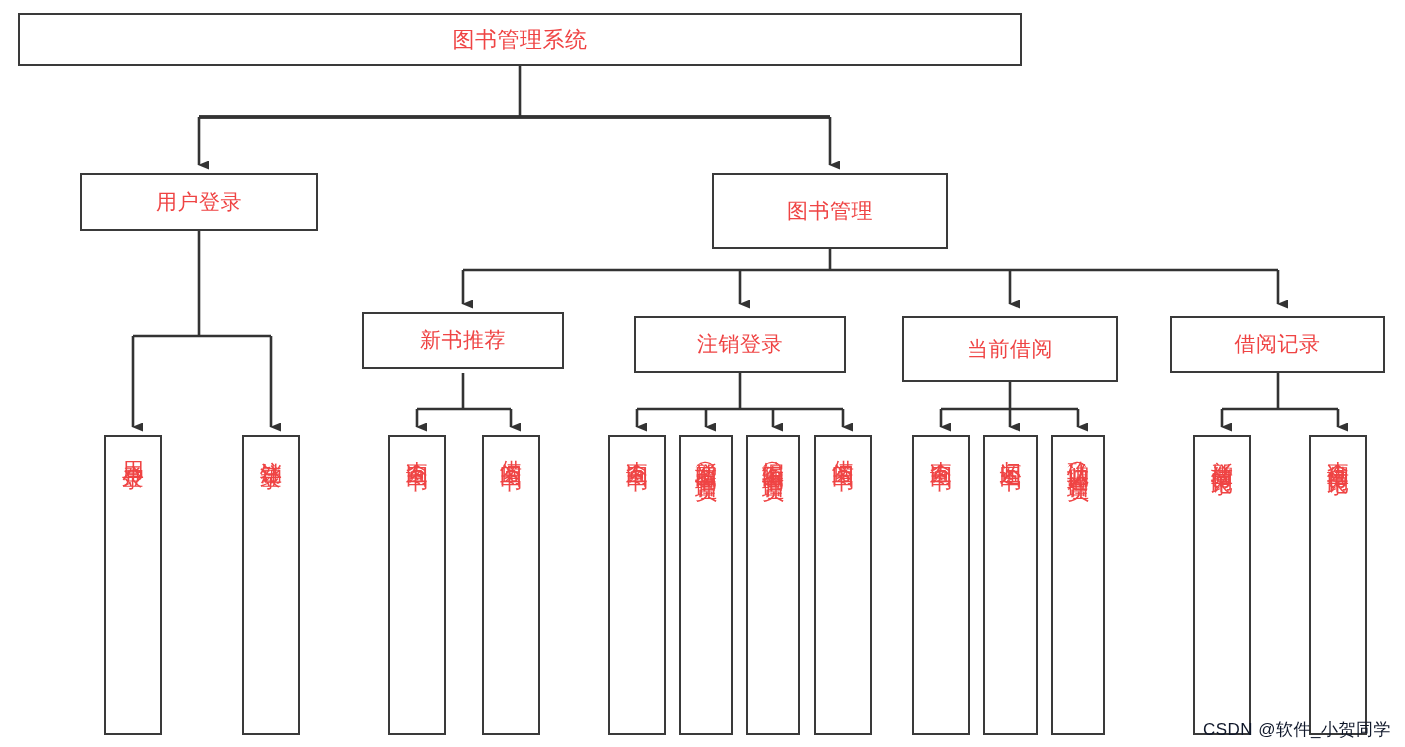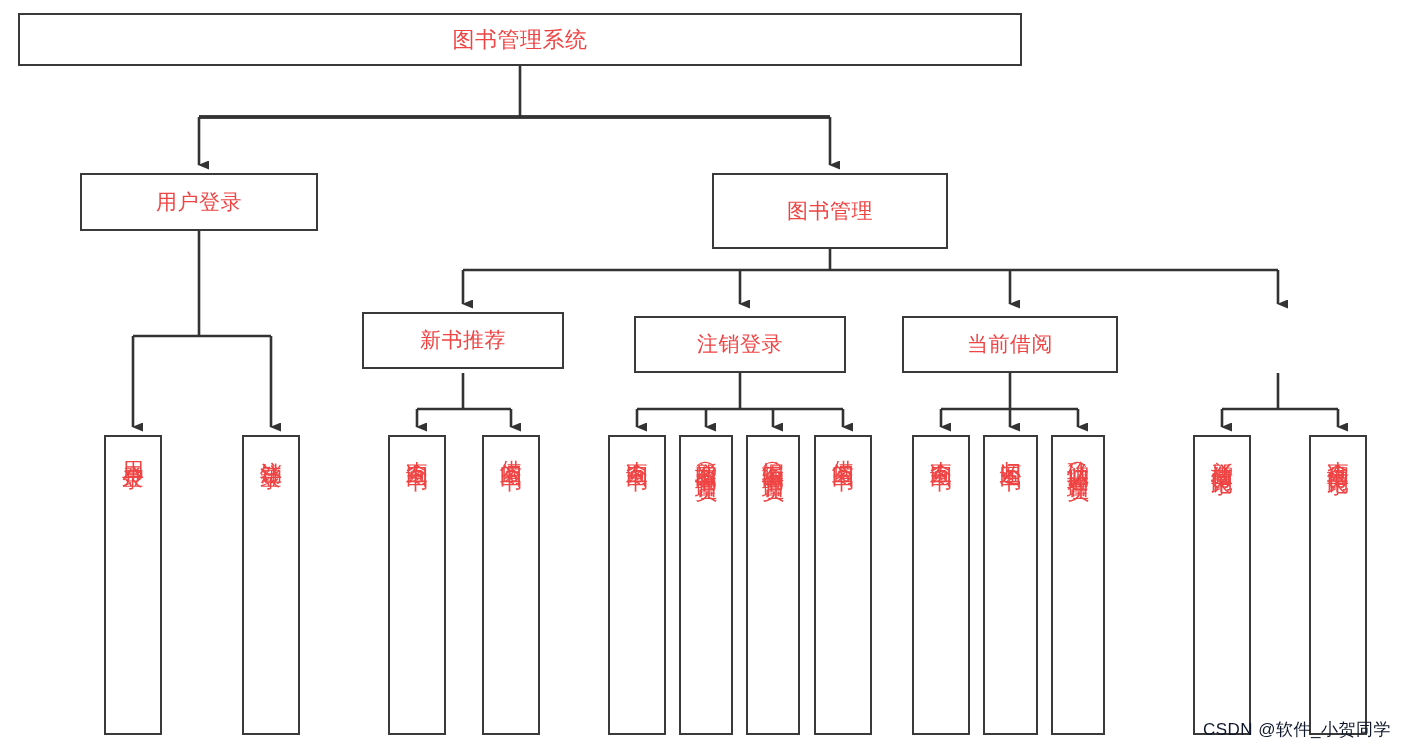--- a/index.html
+++ b/index.html
@@ -150,22 +150,25 @@
   <div class="node horiz" style="left:712px; top:173px; width:236px; height:76px;">
     <span class="node-label">图书管理</span>
   </div>
 
   <div class="node horiz" style="left:362px; top:312px; width:202px; height:57px;">
     <span class="node-label">新书推荐</span>
   </div>
   <div class="node horiz" style="left:634px; top:316px; width:212px; height:57px;">
     <span class="node-label">注销登录</span>
   </div>
-  <div class="node horiz" style="left:902px; top:316px; width:216px; height:57px;">
+  <div class="node horiz" style="left:902px; top:316px; width:216px; height:66px;">
     <span class="node-label">当前借阅</span>
+  </div>
+  <div class="node horiz" style="left:1170px; top:316px; width:215px; height:57px;">
+    <span class="node-label">借阅记录</span>
   </div>
 
   <div class="node vert" style="left:104px; top:435px; width:58px; height:300px;">
     <span class="node-label">用户登录</span>
   </div>
   <div class="node vert" style="left:242px; top:435px; width:58px; height:300px;">
     <span class="node-label">注销登录</span>
   </div>
 
   <div class="node vert" style="left:388px; top:435px; width:58px; height:300px;">

